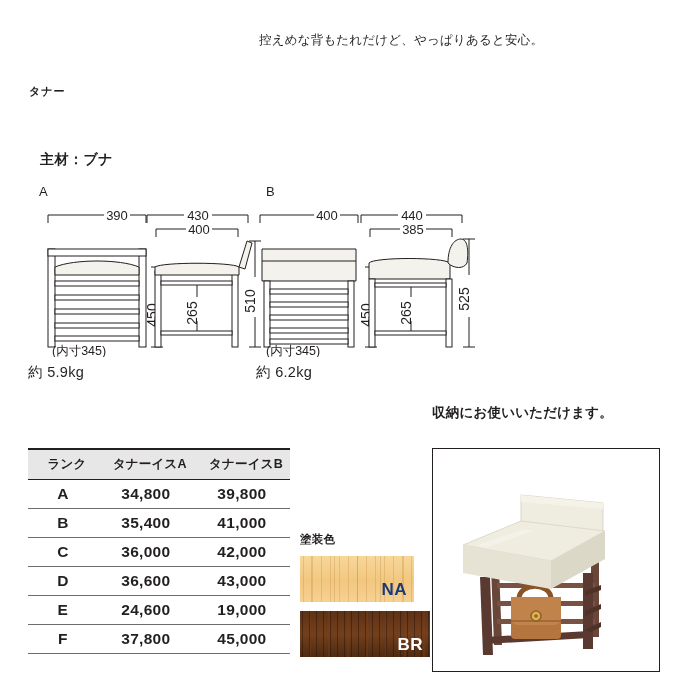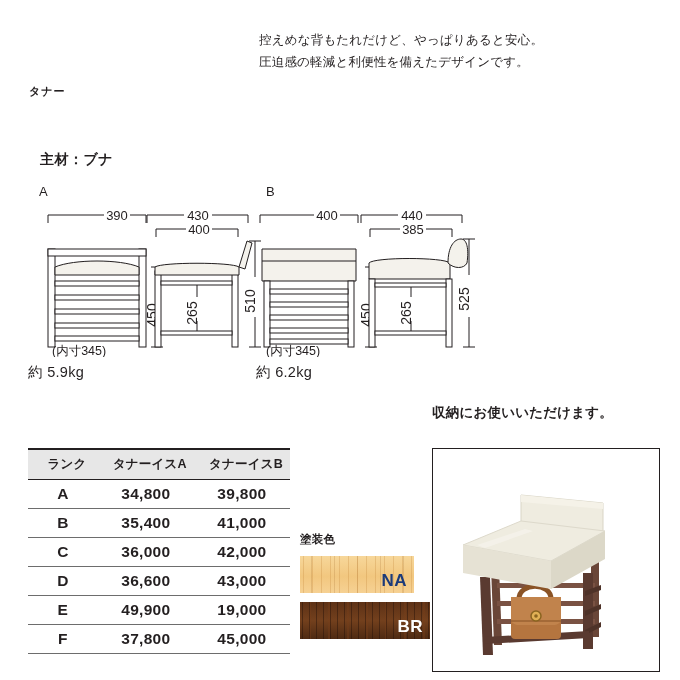--- a/index.html
+++ b/index.html
@@ -106,21 +106,21 @@
   #price-table .col-rank { width: 70px; }
   #price-table .col-a { width: 96px; }
   #price-table .col-b { width: 96px; }
 
   
   #finish-block { position: absolute; left: 300px; top: 532px; width: 120px; }
   #finish-label { font-size: 11.5px; font-weight: bold; letter-spacing: 0.3px; color: #231f20; }
   .swatch {
     position: relative;
     width: 114px;
-    height: 37px;
+    height: 46px;
     margin-top: 9px;
     overflow: hidden;
   }
   .swatch-code {
     position: absolute;
     right: 7px;
     bottom: 2px;
     font-size: 17px;
     font-weight: bold;
     letter-spacing: 0.5px;
@@ -172,21 +172,20 @@
   }
   #photo-frame svg { display: block; }
 </style>
 </head>
 <body>
 
 <div id="header">
   <div id="brand-subtitle">タナー</div>
   <div id="desc">
     <div class="desc-line">控えめな背もたれだけど、やっぱりあると安心。</div>
-    <div class="desc-line">圧迫感の軽減と利便性を備えたデザインです。</div>
   </div>
 </div>
 
 <div id="material-label">主材：ブナ</div>
 <div class="variant-letter" id="variant-a-letter">A</div>
 <div class="variant-letter" id="variant-b-letter">B</div>
 <div class="weight-label" id="weight-a">約 5.9kg</div>
 <div class="weight-label" id="weight-b">約 6.2kg</div>
 
 <div class="drawing" id="drawing-a">
@@ -349,21 +348,21 @@
         <td>36,000</td>
         <td>42,000</td>
       </tr>
       <tr>
         <td>D</td>
         <td>36,600</td>
         <td>43,000</td>
       </tr>
       <tr>
         <td>E</td>
-        <td>49,900</td>
+        <td>24,600</td>
         <td>19,000</td>
       </tr>
       <tr>
         <td>F</td>
         <td>37,800</td>
         <td>45,000</td>
       </tr>
     </tbody>
   </table>
 </div>

